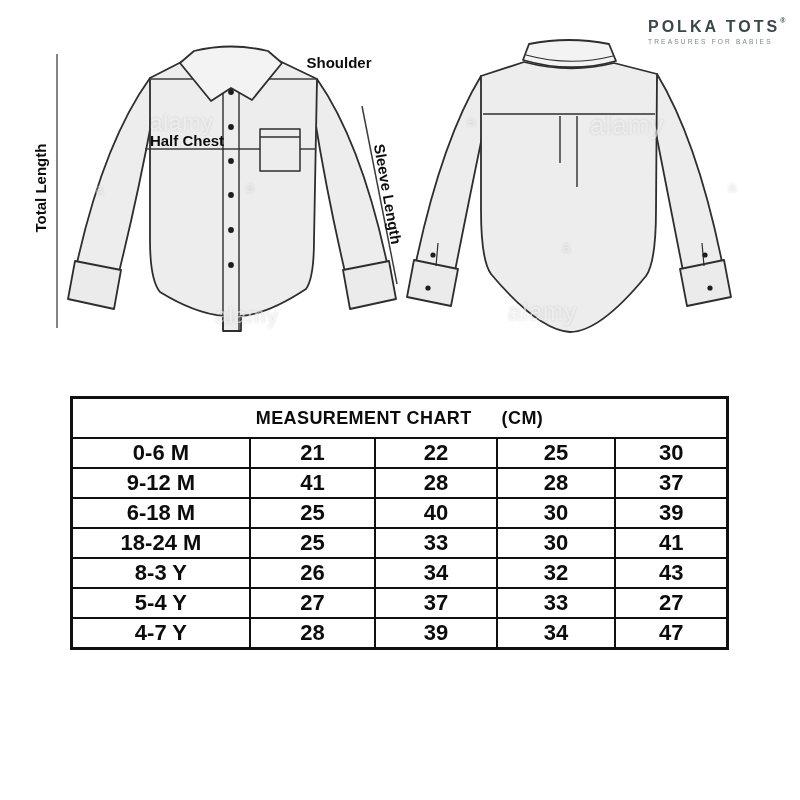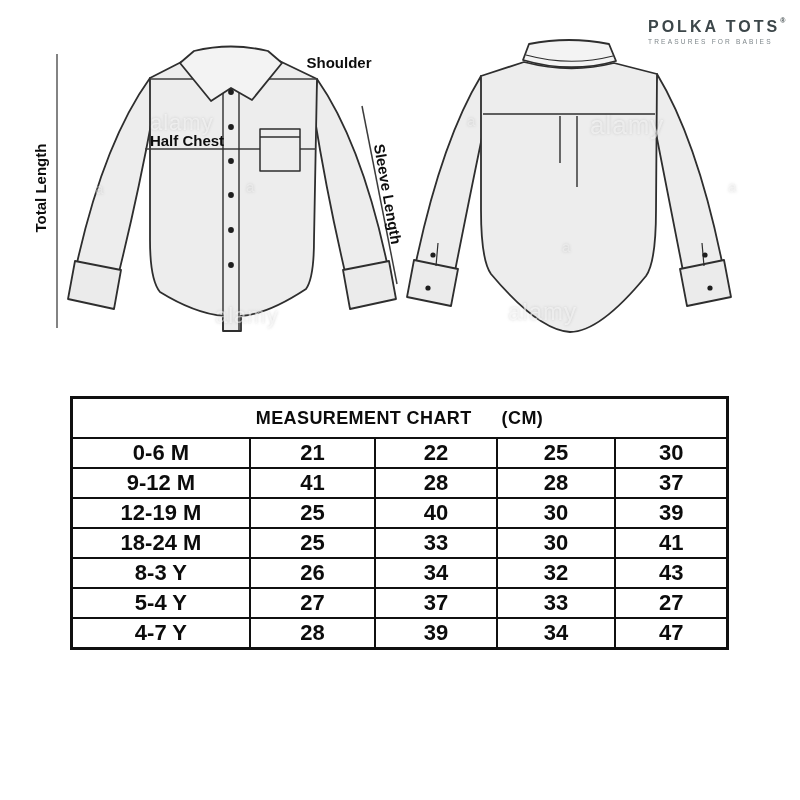--- a/index.html
+++ b/index.html
@@ -146,21 +146,21 @@
         <td>30</td>
       </tr>
       <tr class="trow">
         <td>9-12 M</td>
         <td>41</td>
         <td>28</td>
         <td>28</td>
         <td>37</td>
       </tr>
       <tr class="trow">
-        <td>12-19 M</td>
+        <td>6-18 M</td>
         <td>25</td>
         <td>40</td>
         <td>30</td>
         <td>39</td>
       </tr>
       <tr class="trow">
         <td>18-24 M</td>
         <td>25</td>
         <td>33</td>
         <td>30</td>

